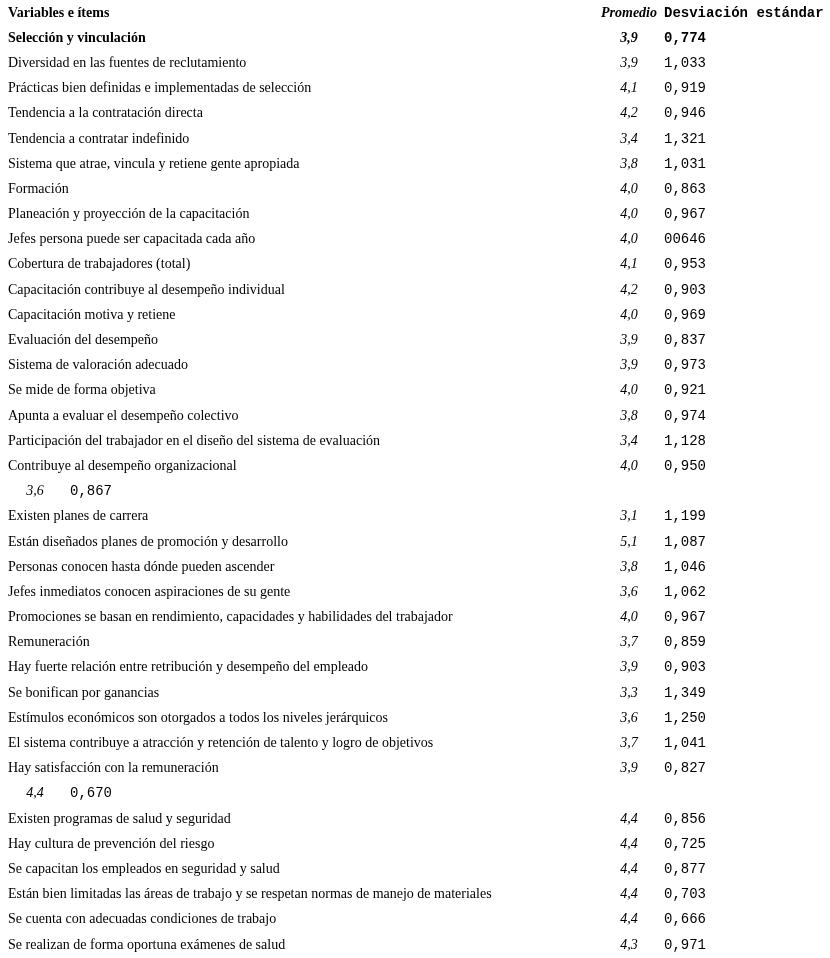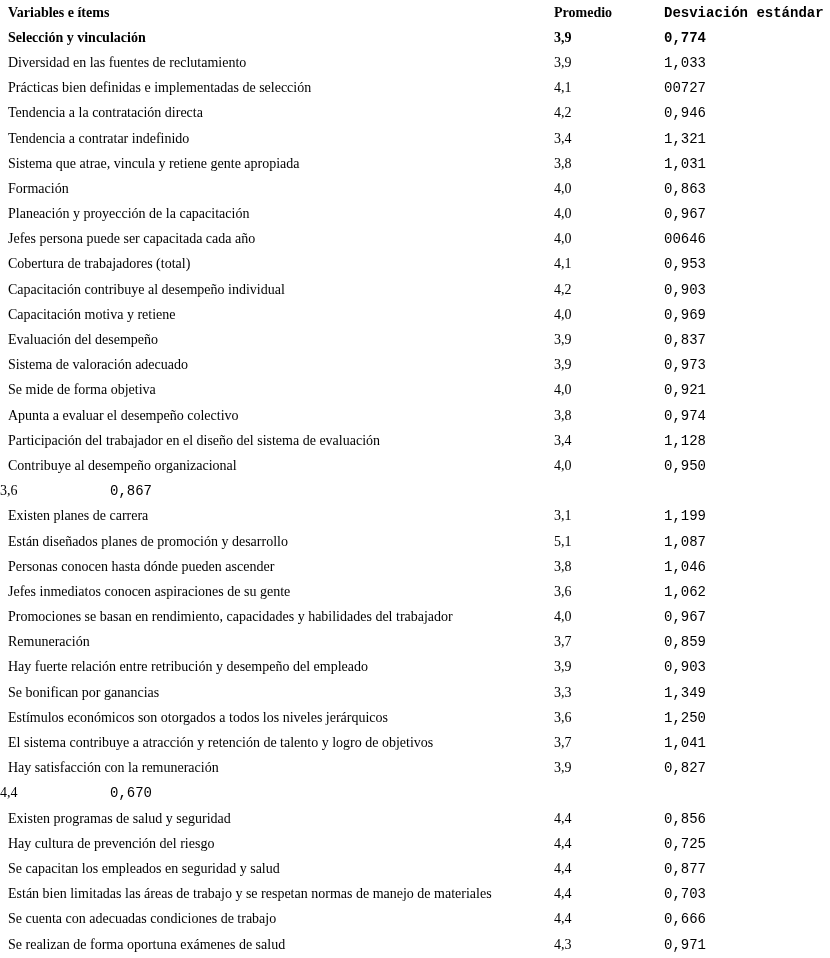--- a/index.html
+++ b/index.html
@@ -14,33 +14,34 @@
     color: #000000;
     font-family: "Liberation Serif", "DejaVu Serif", serif;
     font-size: 14px;
     overflow: hidden;
   }
   .trow {
     display: flex;
     align-items: center;
     height: 25.2px;
     width: 830px;
-    gap: 40px;
   }
   .c-item {
     flex: 1 1 auto;
     padding-left: 8px;
     white-space: nowrap;
     overflow: hidden;
     text-align: left;
   }
   .c-prom {
     width: 70px;
     flex: 0 0 70px;
+    text-align: center;
     white-space: nowrap;
+    font-style: italic;
   }
   .c-std {
     width: 166px;
     flex: 0 0 166px;
     white-space: nowrap;
     font-family: Liberation Mono, monospace;
   }
   .bold {
     font-weight: bold;
   }
@@ -61,21 +62,21 @@
         <div class="c-std">0,774</div>
       </div>
       <div class="trow">
         <div class="c-item">Diversidad en las fuentes de reclutamiento</div>
         <div class="c-prom">3,9</div>
         <div class="c-std">1,033</div>
       </div>
       <div class="trow">
         <div class="c-item">Prácticas bien definidas e implementadas de selección</div>
         <div class="c-prom">4,1</div>
-        <div class="c-std">00727</div>
+        <div class="c-std">0,919</div>
       </div>
       <div class="trow">
         <div class="c-item">Tendencia a la contratación directa</div>
         <div class="c-prom">4,2</div>
         <div class="c-std">0,946</div>
       </div>
       <div class="trow">
         <div class="c-item">Tendencia a contratar indefinido</div>
         <div class="c-prom">3,4</div>
         <div class="c-std">1,321</div>

